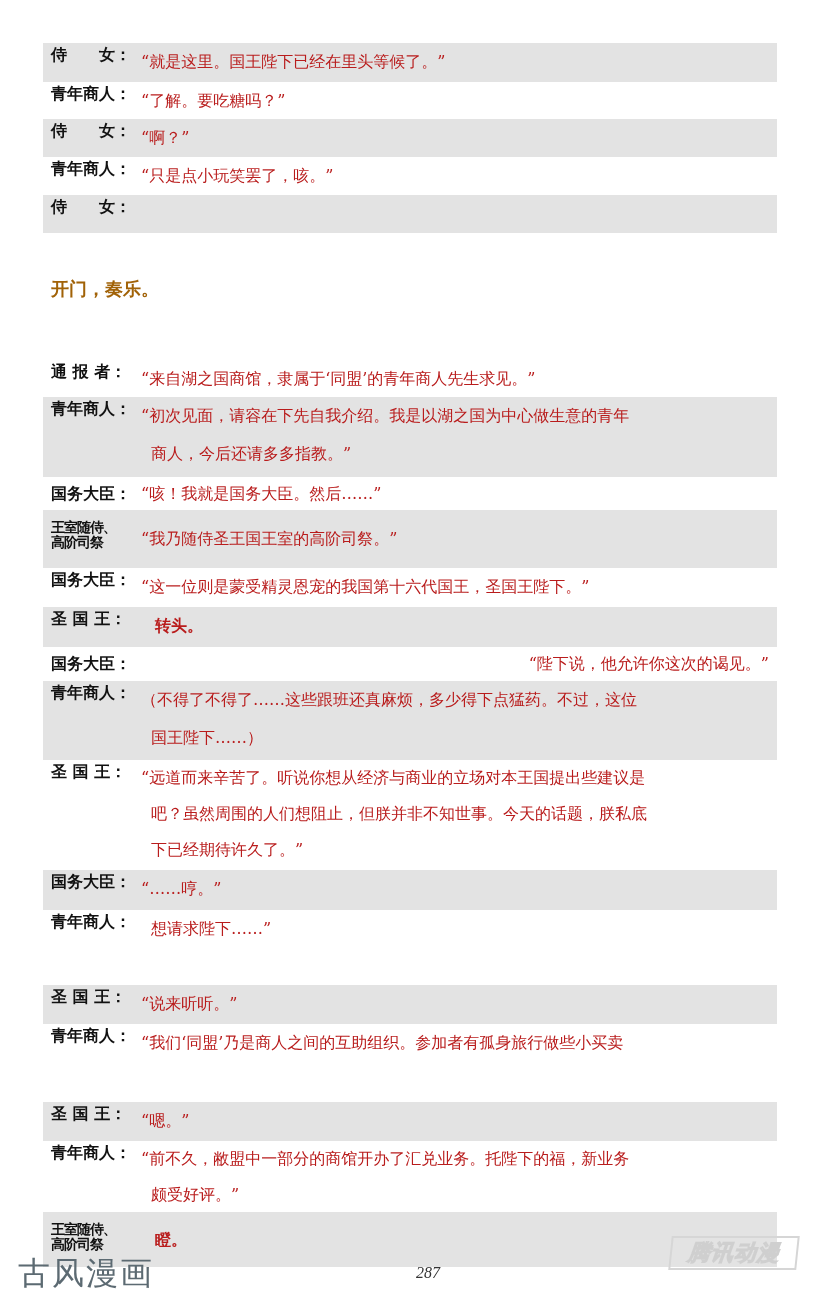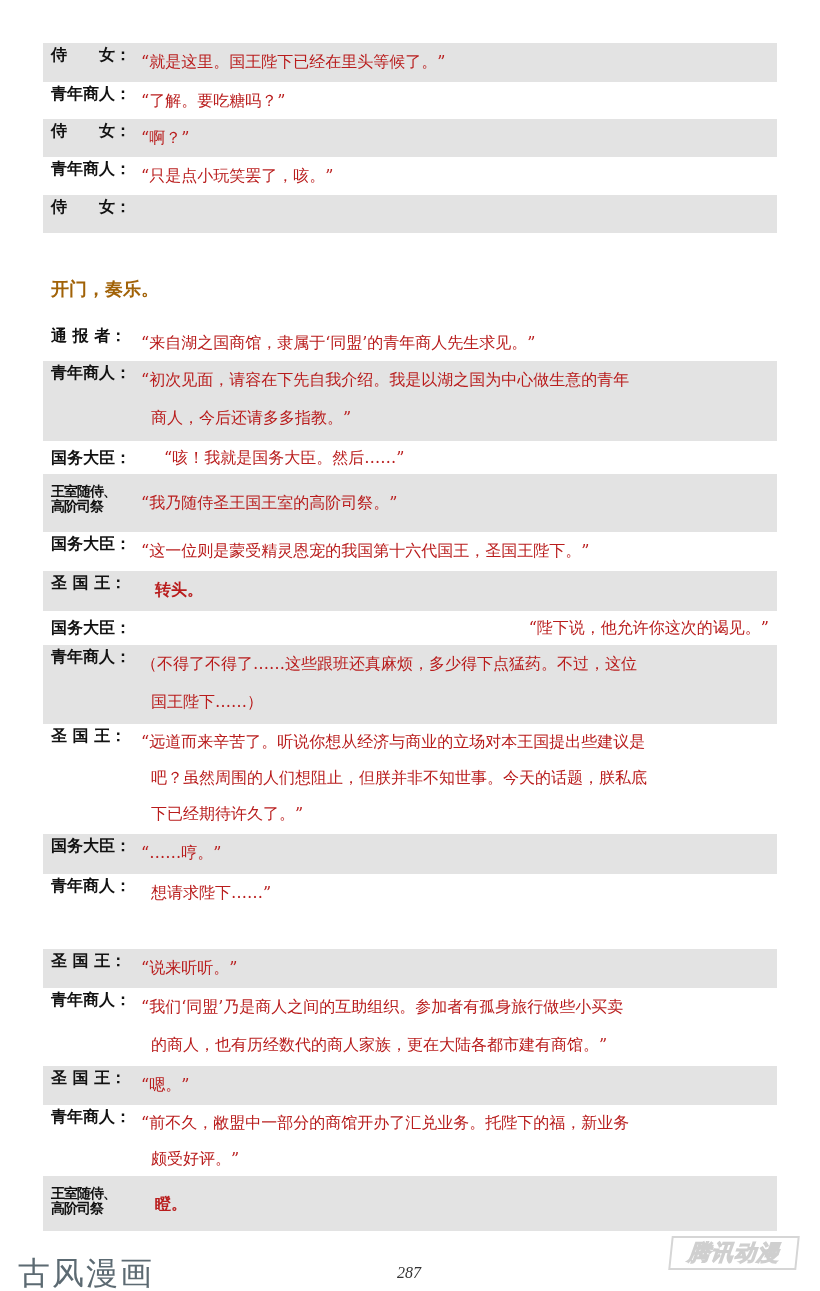--- a/index.html
+++ b/index.html
@@ -29,21 +29,21 @@
   .line.bold { font-family: "DejaVu Sans", "Liberation Sans", sans-serif; font-weight: bold; padding-left: 14px; }
   .stage {
     position: absolute; left: 51px; top: 277px; font-family: "DejaVu Sans", "Liberation Sans", sans-serif;
     font-weight: bold; font-size: 18px; color: #a16207;
   }
   .footer-logo {
     position: absolute; left: 18px; top: 1252px; font-family: "DejaVu Serif", "Liberation Serif", serif;
     font-size: 32px; color: #5c6a72; letter-spacing: 2px;
   }
   .page-num {
-    position: absolute; left: 397px; top: 1264px; font-family: "Liberation Serif", serif; font-style: italic;
+    position: absolute; left: 416px; top: 1264px; font-family: "Liberation Serif", serif; font-style: italic;
     font-size: 16px; color: #333;
   }
   .watermark {
     position: absolute; left: 670px; top: 1236px; width: 128px; height: 34px;
     border: 2px solid #d6d6d6; box-sizing: border-box; font-family: "DejaVu Sans", sans-serif; font-weight: bold;
     font-size: 22px; color: #ffffff; -webkit-text-stroke: 1px #cfcfcf; font-style: italic;
     display: flex; align-items: center; justify-content: center; letter-spacing: 1px; transform: skewX(-6deg);
   }
 </style>
 </head>
@@ -89,21 +89,21 @@
   <div class="row g" style="height:38px;">
     <div class="speaker">
         <span>侍　　女</span>
         <span class="colon">：</span>
       </div>
   </div>
 </div>
 
 <div class="stage">开门，奏乐。</div>
 
-<div class="block" style="top:324px;">
+<div class="block" style="top:360px;">
 
   <div class="row w" style="height:37px;">
     <div class="speaker">
         <span>通 报 者</span>
         <span class="colon">：</span>
       </div>
     <div class="line">
         <span class="first">“来自湖之国商馆，隶属于‘同盟’的青年商人先生求见。”</span>
       </div>
   </div>
@@ -117,21 +117,21 @@
         <span class="first">“初次见面，请容在下先自我介绍。我是以湖之国为中心做生意的青年</span>
         <span class="hang">商人，今后还请多多指教。”</span>
       </div>
   </div>
 
   <div class="row w" style="height:33px;">
     <div class="speaker" style="height:33px;line-height:33px;">
         <span>国务大臣</span>
         <span class="colon">：</span>
       </div>
-    <div class="line" style="line-height:33px;margin-left:23px;">
+    <div class="line" style="line-height:33px;">
         <span class="first">“咳！我就是国务大臣。然后……”</span>
       </div>
   </div>
 
   <div class="row g" style="height:58px;">
     <div class="speaker two">
         <span>王室随侍、</span>
         <span>高阶司祭</span>
       </div>
     <div class="line" style="line-height:58px;">
@@ -222,21 +222,20 @@
       </div>
   </div>
 
   <div class="row w" style="height:78px;">
     <div class="speaker">
         <span>青年商人</span>
         <span class="colon">：</span>
       </div>
     <div class="line" style="line-height:38px;">
         <span class="first">“我们‘同盟’乃是商人之间的互助组织。参加者有孤身旅行做些小买卖</span>
-        <span class="hang">的商人，也有历经数代的商人家族，更在大陆各都市建有商馆。”</span>
       </div>
   </div>
 
   <div class="row g" style="height:39px;">
     <div class="speaker">
         <span>圣 国 王</span>
         <span class="colon">：</span>
       </div>
     <div class="line">
         <span class="first">“嗯。”</span>

